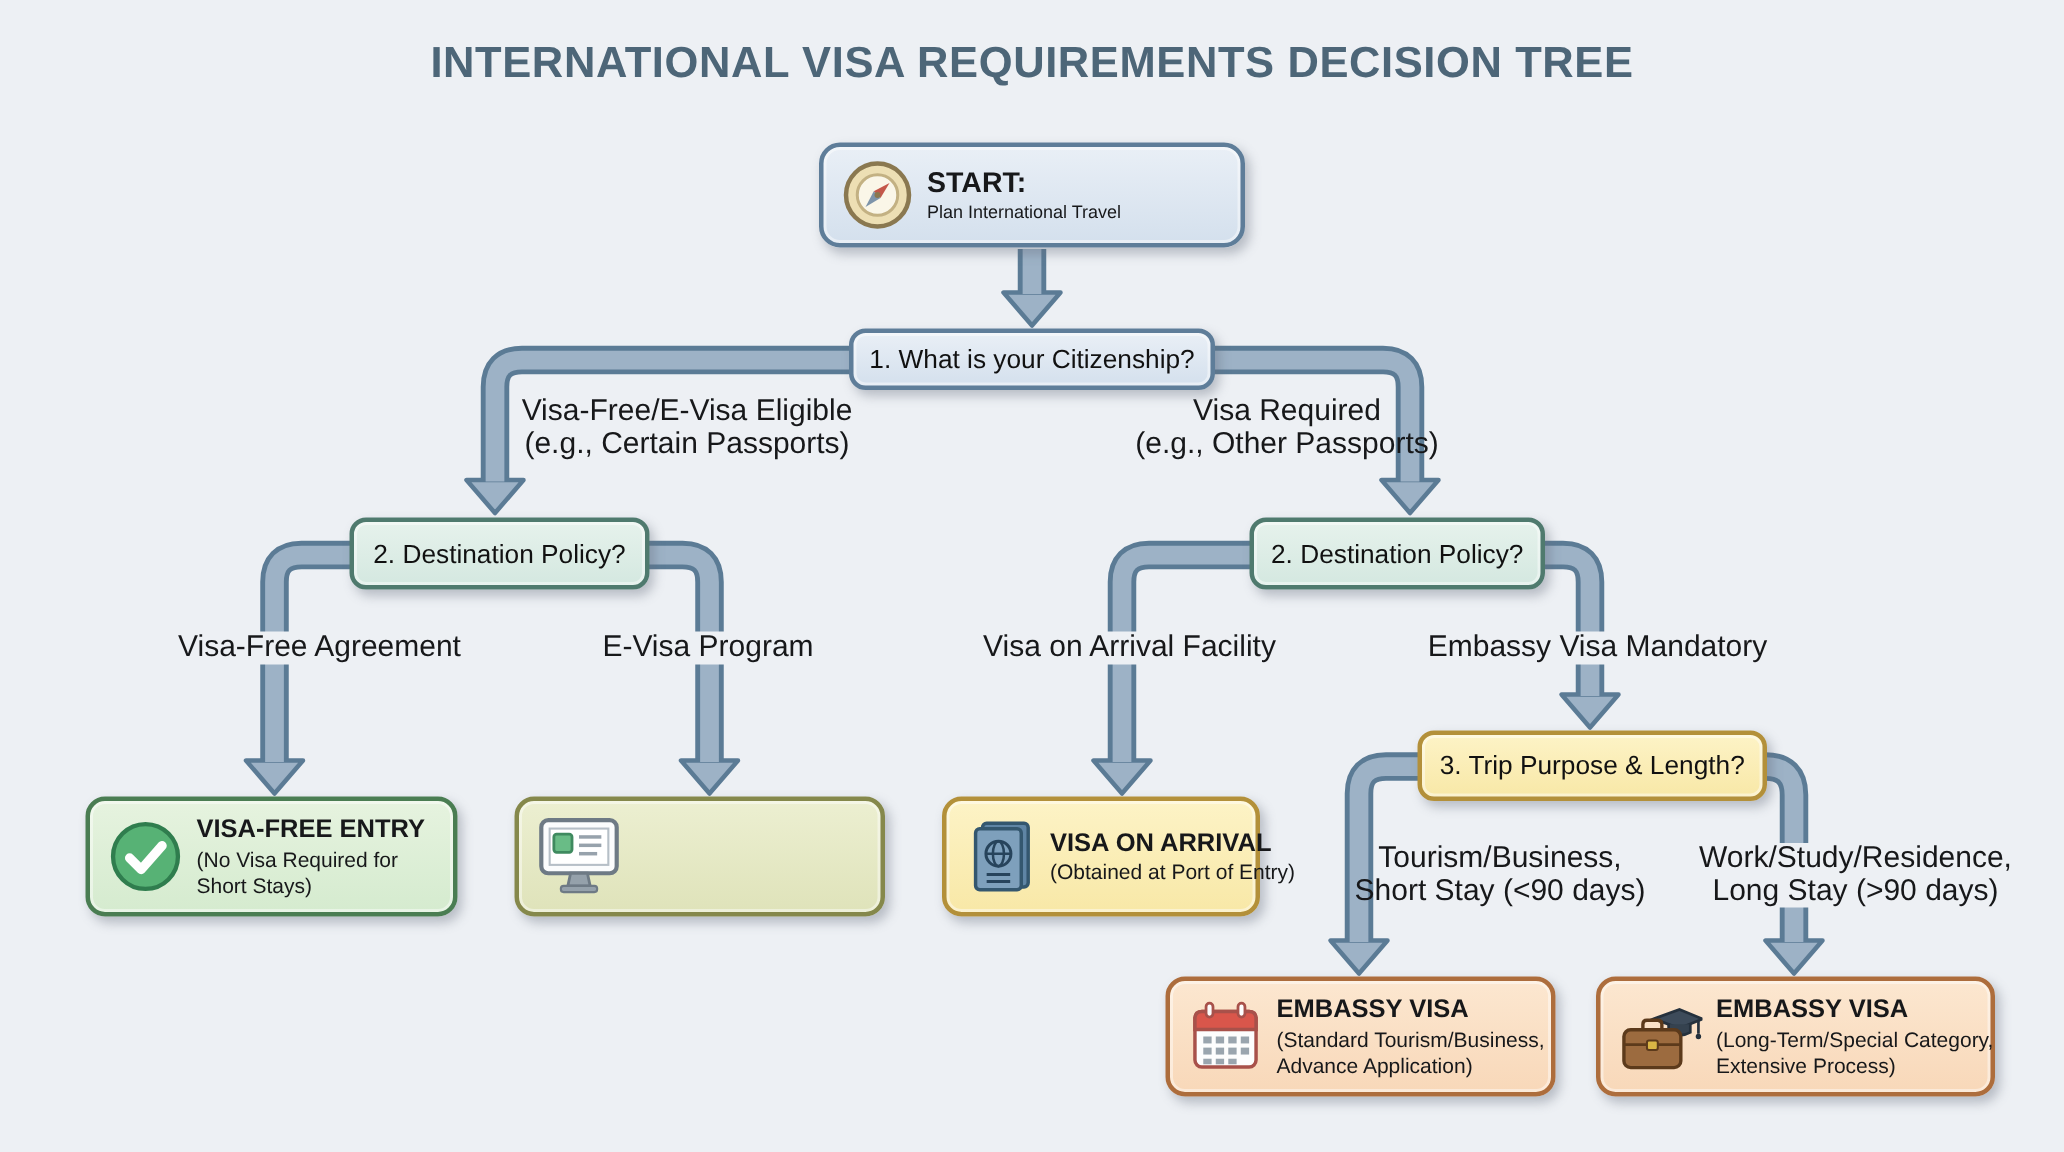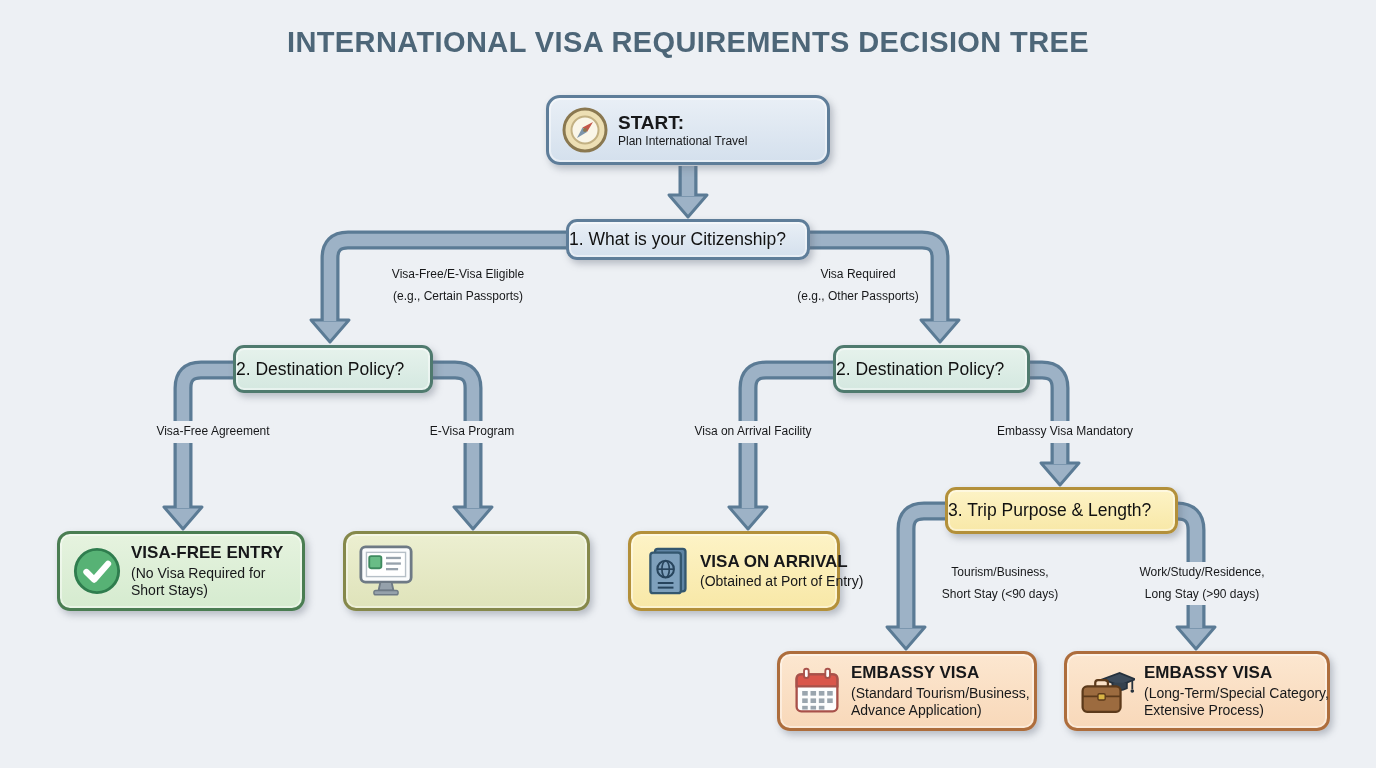--- a/index.html
+++ b/index.html
@@ -18,40 +18,40 @@
   .title{
     position:absolute;left:0;right:0;top:22px;text-align:center;
     font-size:29px;font-weight:700;letter-spacing:.4px;color:var(--title-text);
   }
   svg.wires{position:absolute;left:0;top:0;width:1376px;height:768px;}
   .pd{stroke:var(--connector-border);stroke-width:19;fill:none;}
   .pl{stroke:var(--connector-fill);stroke-width:12.5;fill:none;}
   .ah{fill:var(--connector-fill);stroke:var(--connector-border);stroke-width:3;stroke-linejoin:round;}
   .node{
     position:absolute;box-sizing:border-box;border:3px solid;border-radius:13px;
-    display:flex;align-items:center;
+    display:flex;align-items:center;justify-content:center;
     box-shadow:3px 4px 7px rgba(96,106,122,.38), inset 0 0 0 2px rgba(255,255,255,.45);
   }
   .node.blue{background:linear-gradient(180deg,#e9eff6,#d4e0ed);border-color:#5e7d99;}
   .node.teal{background:linear-gradient(180deg,#e6f2ec,#d4e8e0);border-color:#4f7a6e;}
   .node.yellow{background:linear-gradient(180deg,#fdf3c6,#f8e8a7);border-color:#b3903a;}
   .node.green{background:linear-gradient(180deg,#e6f3df,#d5ebcf);border-color:#4a7d52;}
   .node.olive{background:linear-gradient(180deg,#ecefd1,#dfe3ba);border-color:#85884b;}
   .node.peach{background:linear-gradient(180deg,#fce7d0,#f8d8b9);border-color:#ad6d3c;}
   .node.question{font-size:17.5px;border-radius:11px;color:#111;}
   .node.result{justify-content:flex-start;gap:9px;padding:0 8px 0 12px;}
   .icon{flex:0 0 auto;display:flex;align-items:center;}
   .txt{flex:1 1 auto;text-align:left;line-height:1.22;}
   .txt .t{font-weight:700;font-size:17px;margin-bottom:1px;white-space:nowrap;}
   .txt .s{font-size:14px;white-space:nowrap;}
   .start-h{font-weight:700;font-size:19px;line-height:1.25;}
   .start-s{font-size:12px;line-height:1.25;}
   .edge-label{
     position:absolute;transform:translateX(-50%);text-align:center;
-    font-size:12px;line-height:21.5px;white-space:nowrap;color:var(--text);
+    font-size:20px;line-height:21.5px;white-space:nowrap;color:var(--text);
   }
   .edge-label.patch div{background:var(--page-bg);padding:0 4px;}
 </style>
 </head>
 <body>
 
 <div class="stage">
 
   <div class="title">INTERNATIONAL VISA REQUIREMENTS DECISION TREE</div>
 
@@ -120,21 +120,21 @@
   <div class="edge-label patch" style="left:753px;top:417px">
     <div>Visa on Arrival Facility</div>
   </div>
   <div class="edge-label patch" style="left:1065px;top:417px">
     <div>Embassy Visa Mandatory</div>
   </div>
   <div class="edge-label" style="left:1000px;top:558px">
     <div>Tourism/Business,</div>
     <div>Short Stay (&lt;90 days)</div>
   </div>
-  <div class="edge-label patch" style="left:1202px;top:558px">
+  <div class="edge-label patch" style="left:1237px;top:558px">
     <div>Work/Study/Residence,</div>
     <div>Long Stay (&gt;90 days)</div>
   </div>
 
   <div class="node blue result" style="left:546px;top:91px;width:284px;height:70px;border-radius:14px">
     <span class="icon">
       <svg width="48" height="48" viewBox="0 0 48 48">
         <circle cx="24" cy="24" r="21" fill="#eddfb4" stroke="#8a7850" stroke-width="3"></circle>
         <circle cx="24" cy="24" r="13.5" fill="#faf6e8" stroke="#c3b183" stroke-width="2"></circle>
         <polygon points="32,16 26,26 21.5,21.5" fill="#c4574a"></polygon>

